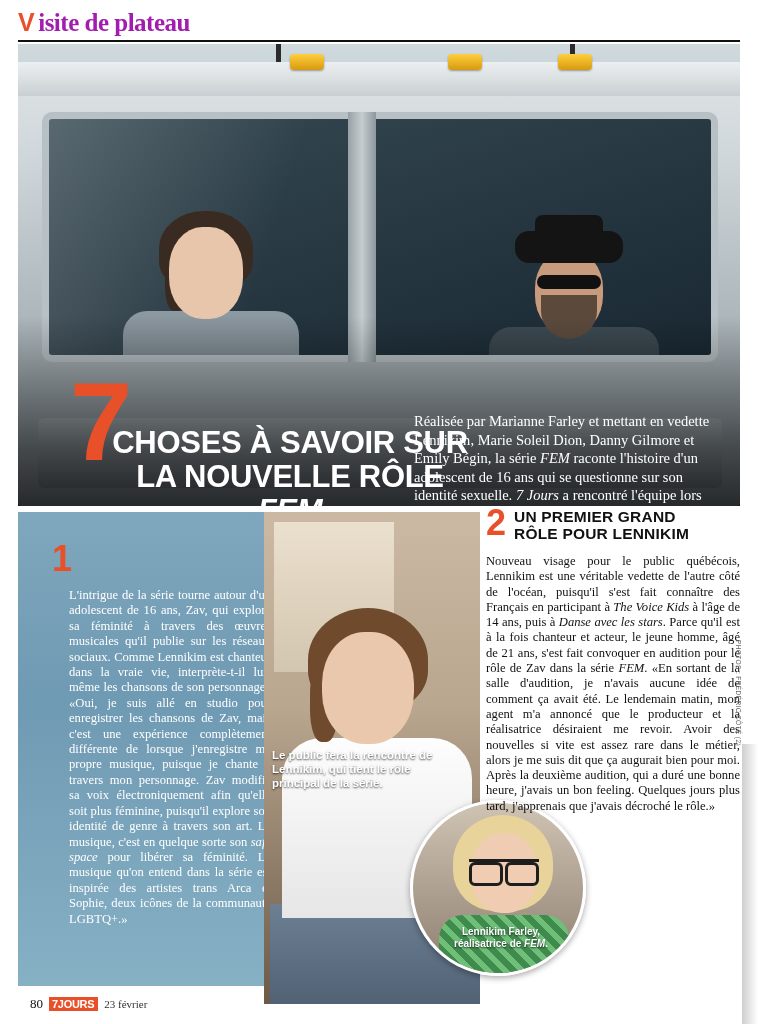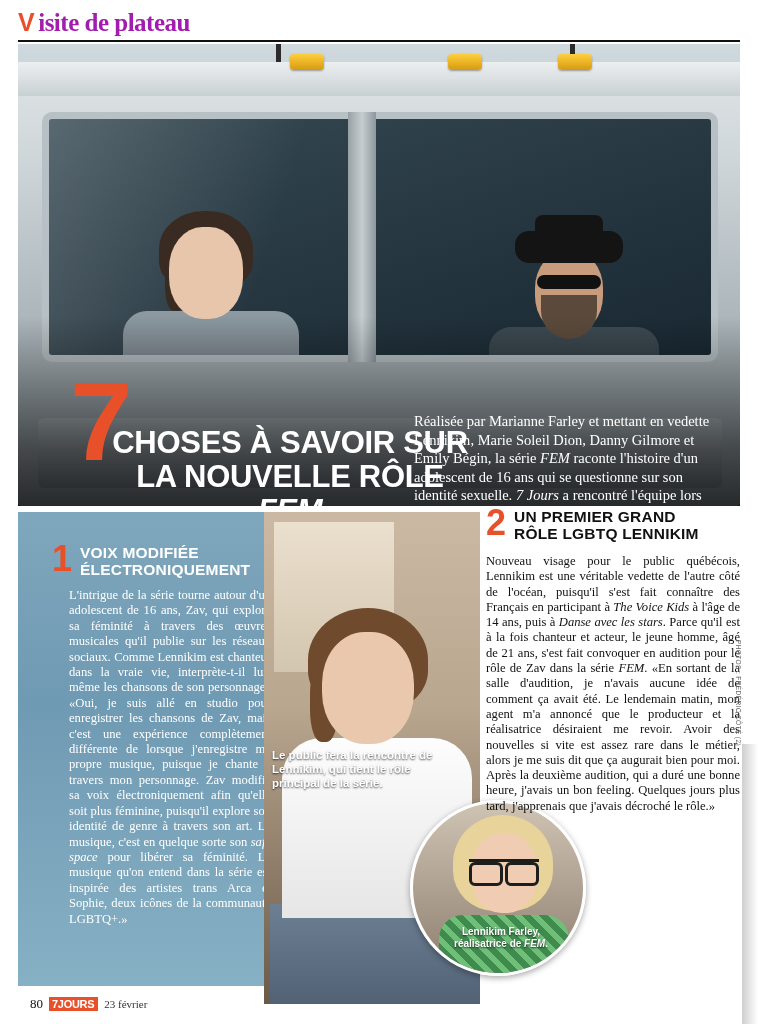--- a/index.html
+++ b/index.html
@@ -378,24 +378,20 @@
 
   <div class="hero-deck">
     <span>Réalisée par Marianne Farley et mettant en vedette Lennikim, Marie Soleil Dion, Danny Gilmore et Émily Bégin, la série </span><i>FEM</i><span> raconte l'histoire d'un adolescent de 16 ans qui se questionne sur son identité sexuelle. </span><i>7 Jours</i><span> a rencontré l'équipe lors d'une visite du plateau de tournage par les médias.</span>
     
   </div>
 </div>
 
 <div class="col-left">
   <div class="left-head">
     <span class="num">1</span>
-    <span class="sub sub-left">
-      <span>VOIX MODIFIÉE</span><br>
-      <span>ÉLECTRONIQUEMENT</span>
-    </span>
   </div>
   <div class="left-body">
     <span>L'intrigue de la série tourne autour d'un adolescent de 16 ans, Zav, qui explore sa féminité à travers des œuvres musicales qu'il publie sur les réseaux sociaux. Comme Lennikim est chanteur dans la vraie vie, interprète-t-il lui-même les chansons de son personnage? «Oui, je suis allé en studio pour enregistrer les chansons de Zav, mais c'est une expérience complètement différente de lorsque j'enregistre ma propre musique, puisque je chante à travers mon personnage. Zav modifie sa voix électroniquement afin qu'elle soit plus féminine, puisqu'il explore son identité de genre à travers son art. La musique, c'est en quelque sorte son </span><i>safe space</i><span> pour libérer sa féminité. La musique qu'on entend dans la série est inspirée des artistes trans Arca et Sophie, deux icônes de la communauté LGBTQ+.»</span>
   </div>
 </div>
 
 <div class="left-photo">
   <div class="lp-window"></div>
   <div class="lp-jeans"></div>
   <div class="lp-shirt"></div>
@@ -415,21 +411,21 @@
   <span>Lennikim Farley,</span><br>
   <span>réalisatrice de</span>
   <i>FEM</i><span>.</span>
 </div>
 
 <div class="col-right">
   <div class="right-head">
     <span class="num num-2">2</span>
     <span class="sub sub-right">
       <span>UN PREMIER GRAND</span><br>
-      <span>RÔLE LGBTQ LENNIKIM</span>
+      <span>RÔLE POUR LENNIKIM</span>
     </span>
   </div>
   <div class="right-body">
     <span>Nouveau visage pour le public québécois, Lennikim est une véritable vedette de l'autre côté de l'océan, puisqu'il s'est fait connaître des Français en participant à </span><i>The Voice Kids</i><span> à l'âge de 14 ans, puis à </span><i>Danse avec les stars</i><span>. Parce qu'il est à la fois chanteur et acteur, le jeune homme, âgé de 21 ans, s'est fait convoquer en audition pour le rôle de Zav dans la série </span><i>FEM</i><span>. «En sortant de la salle d'audition, je n'avais aucune idée de comment ça avait été. Le lendemain matin, mon agent m'a annoncé que le producteur et la réalisatrice désiraient me revoir. Avoir des nouvelles si vite est assez rare dans le métier, alors je me suis dit que ça augurait bien pour moi. Après la deuxième audition, qui a duré une bonne heure, j'avais un bon feeling. Quelques jours plus tard, j'apprenais que j'avais décroché le rôle.»</span>
   </div>
 </div>
 
 <div class="photo-credit">PHOTOS : FRÉDÉRIC CÔTÉ (2)</div>
 <div class="edge-strip"></div>
 

